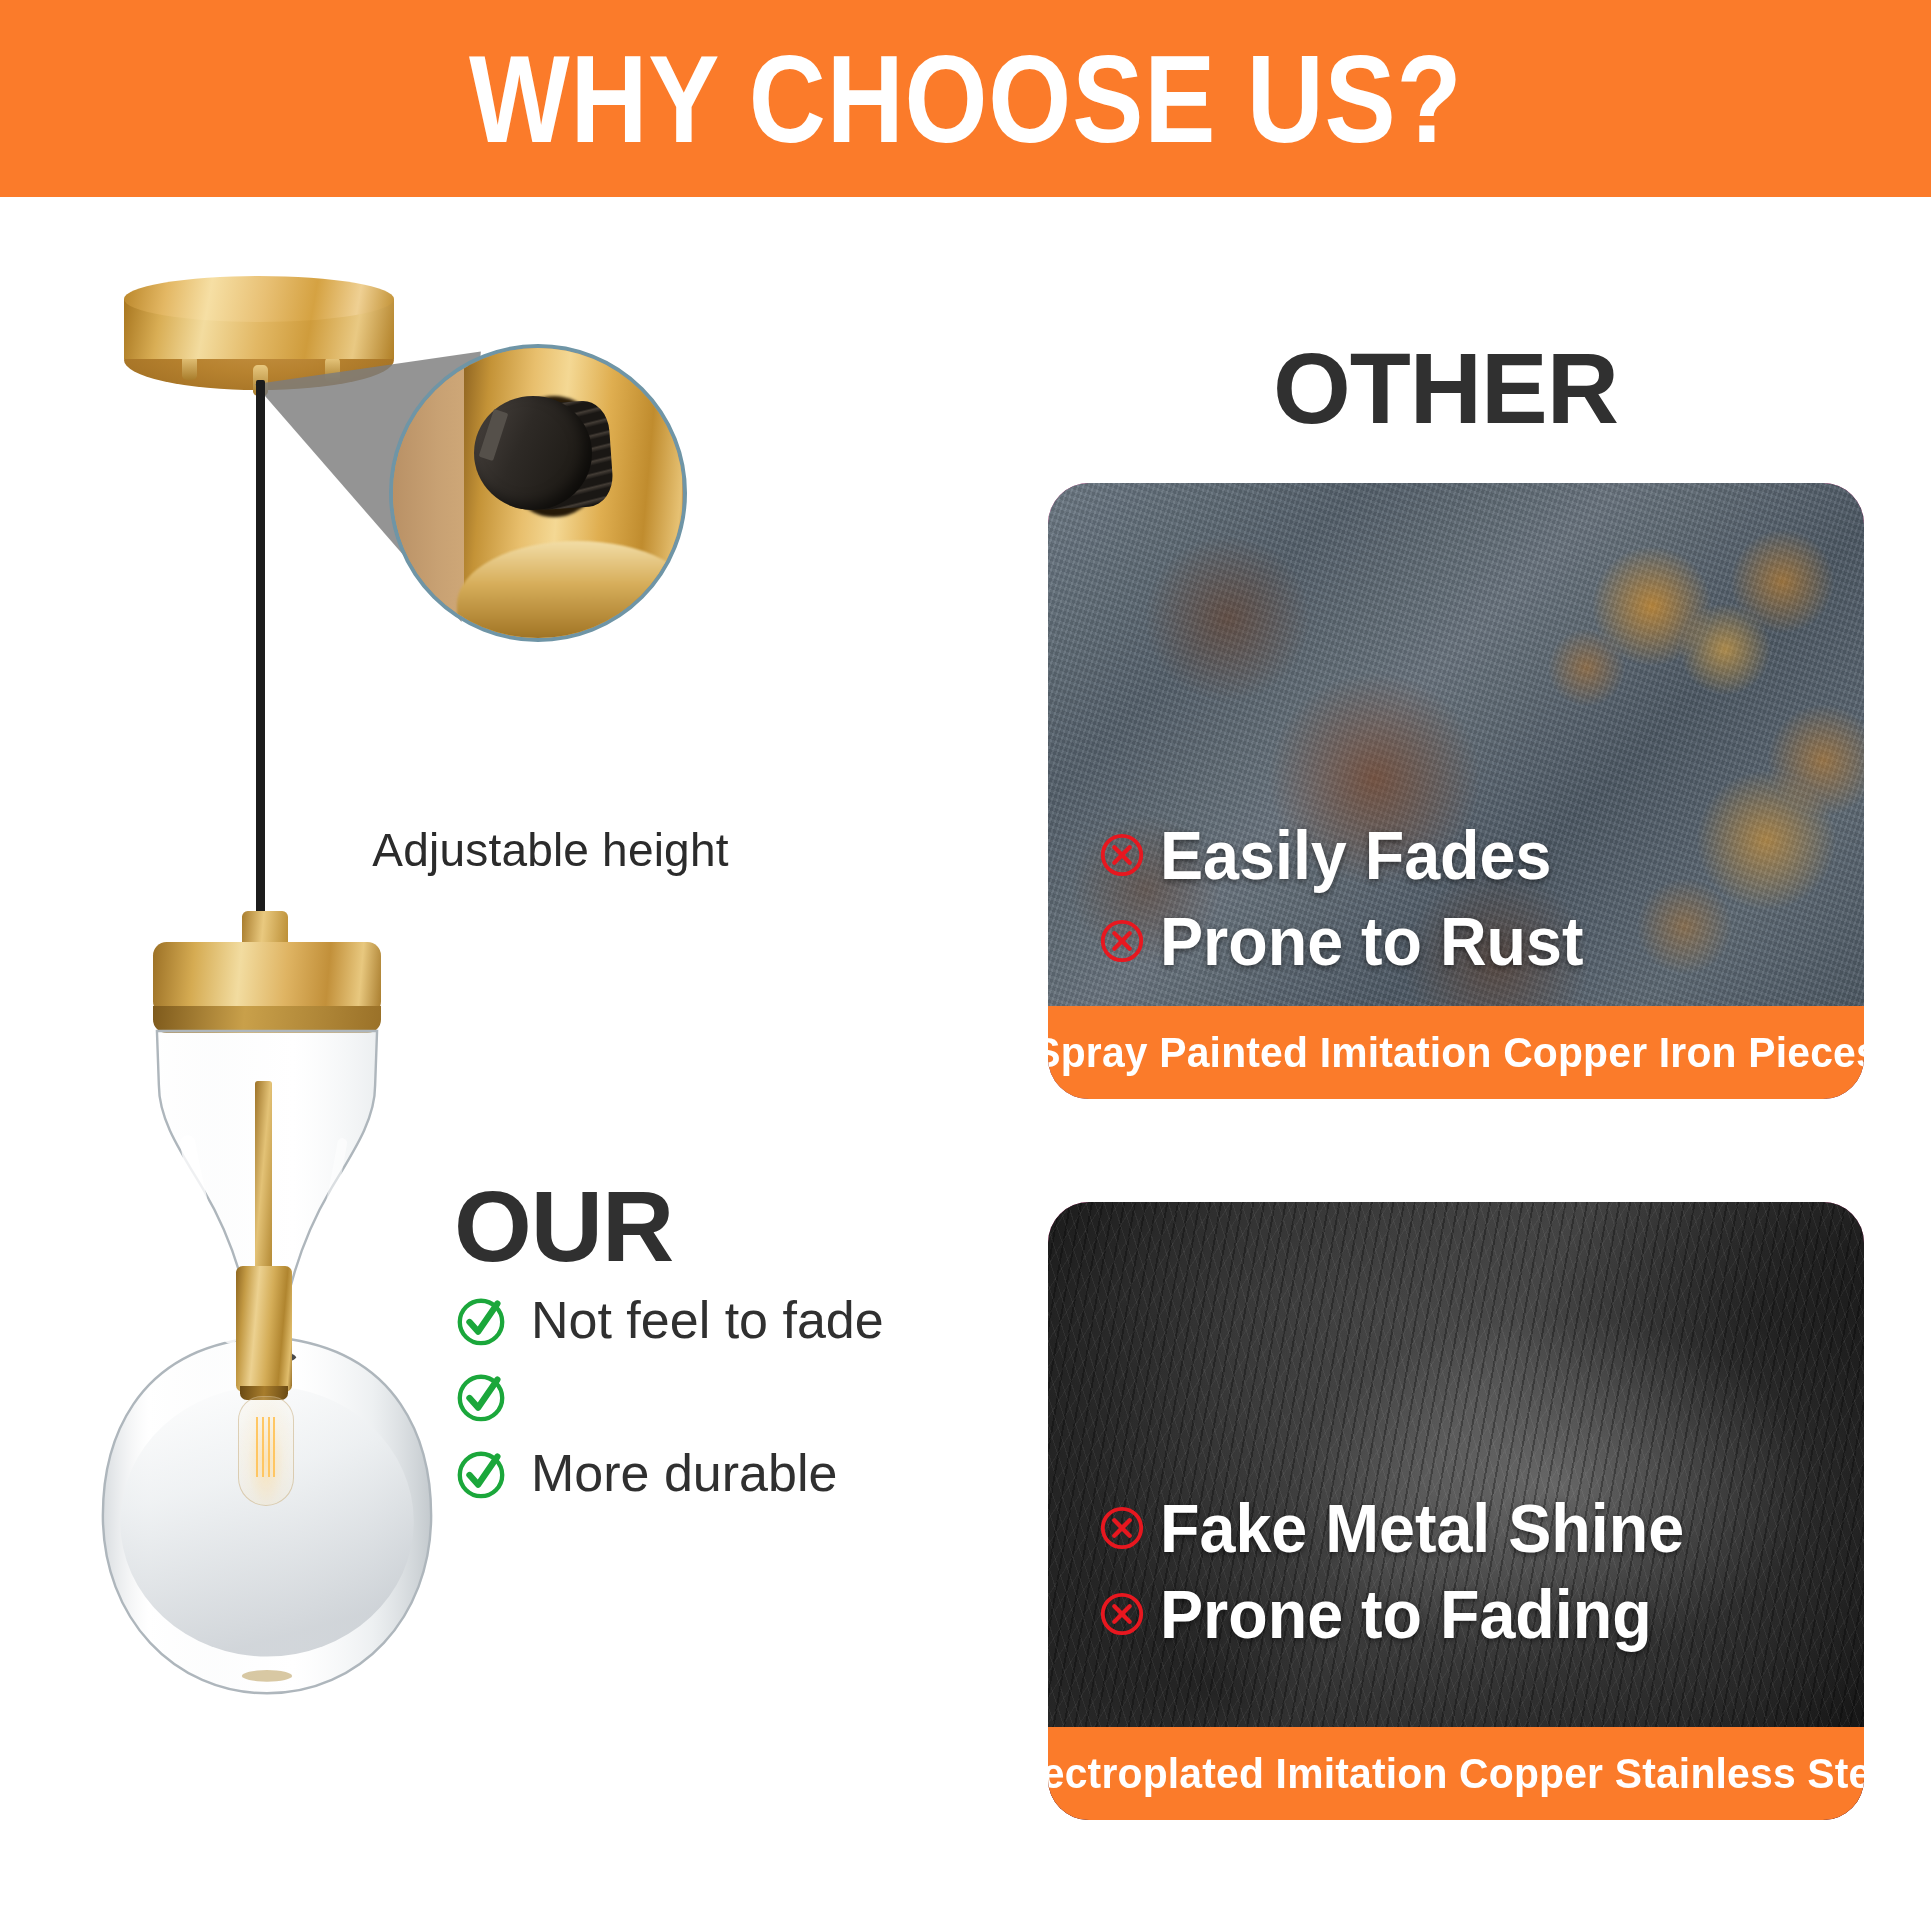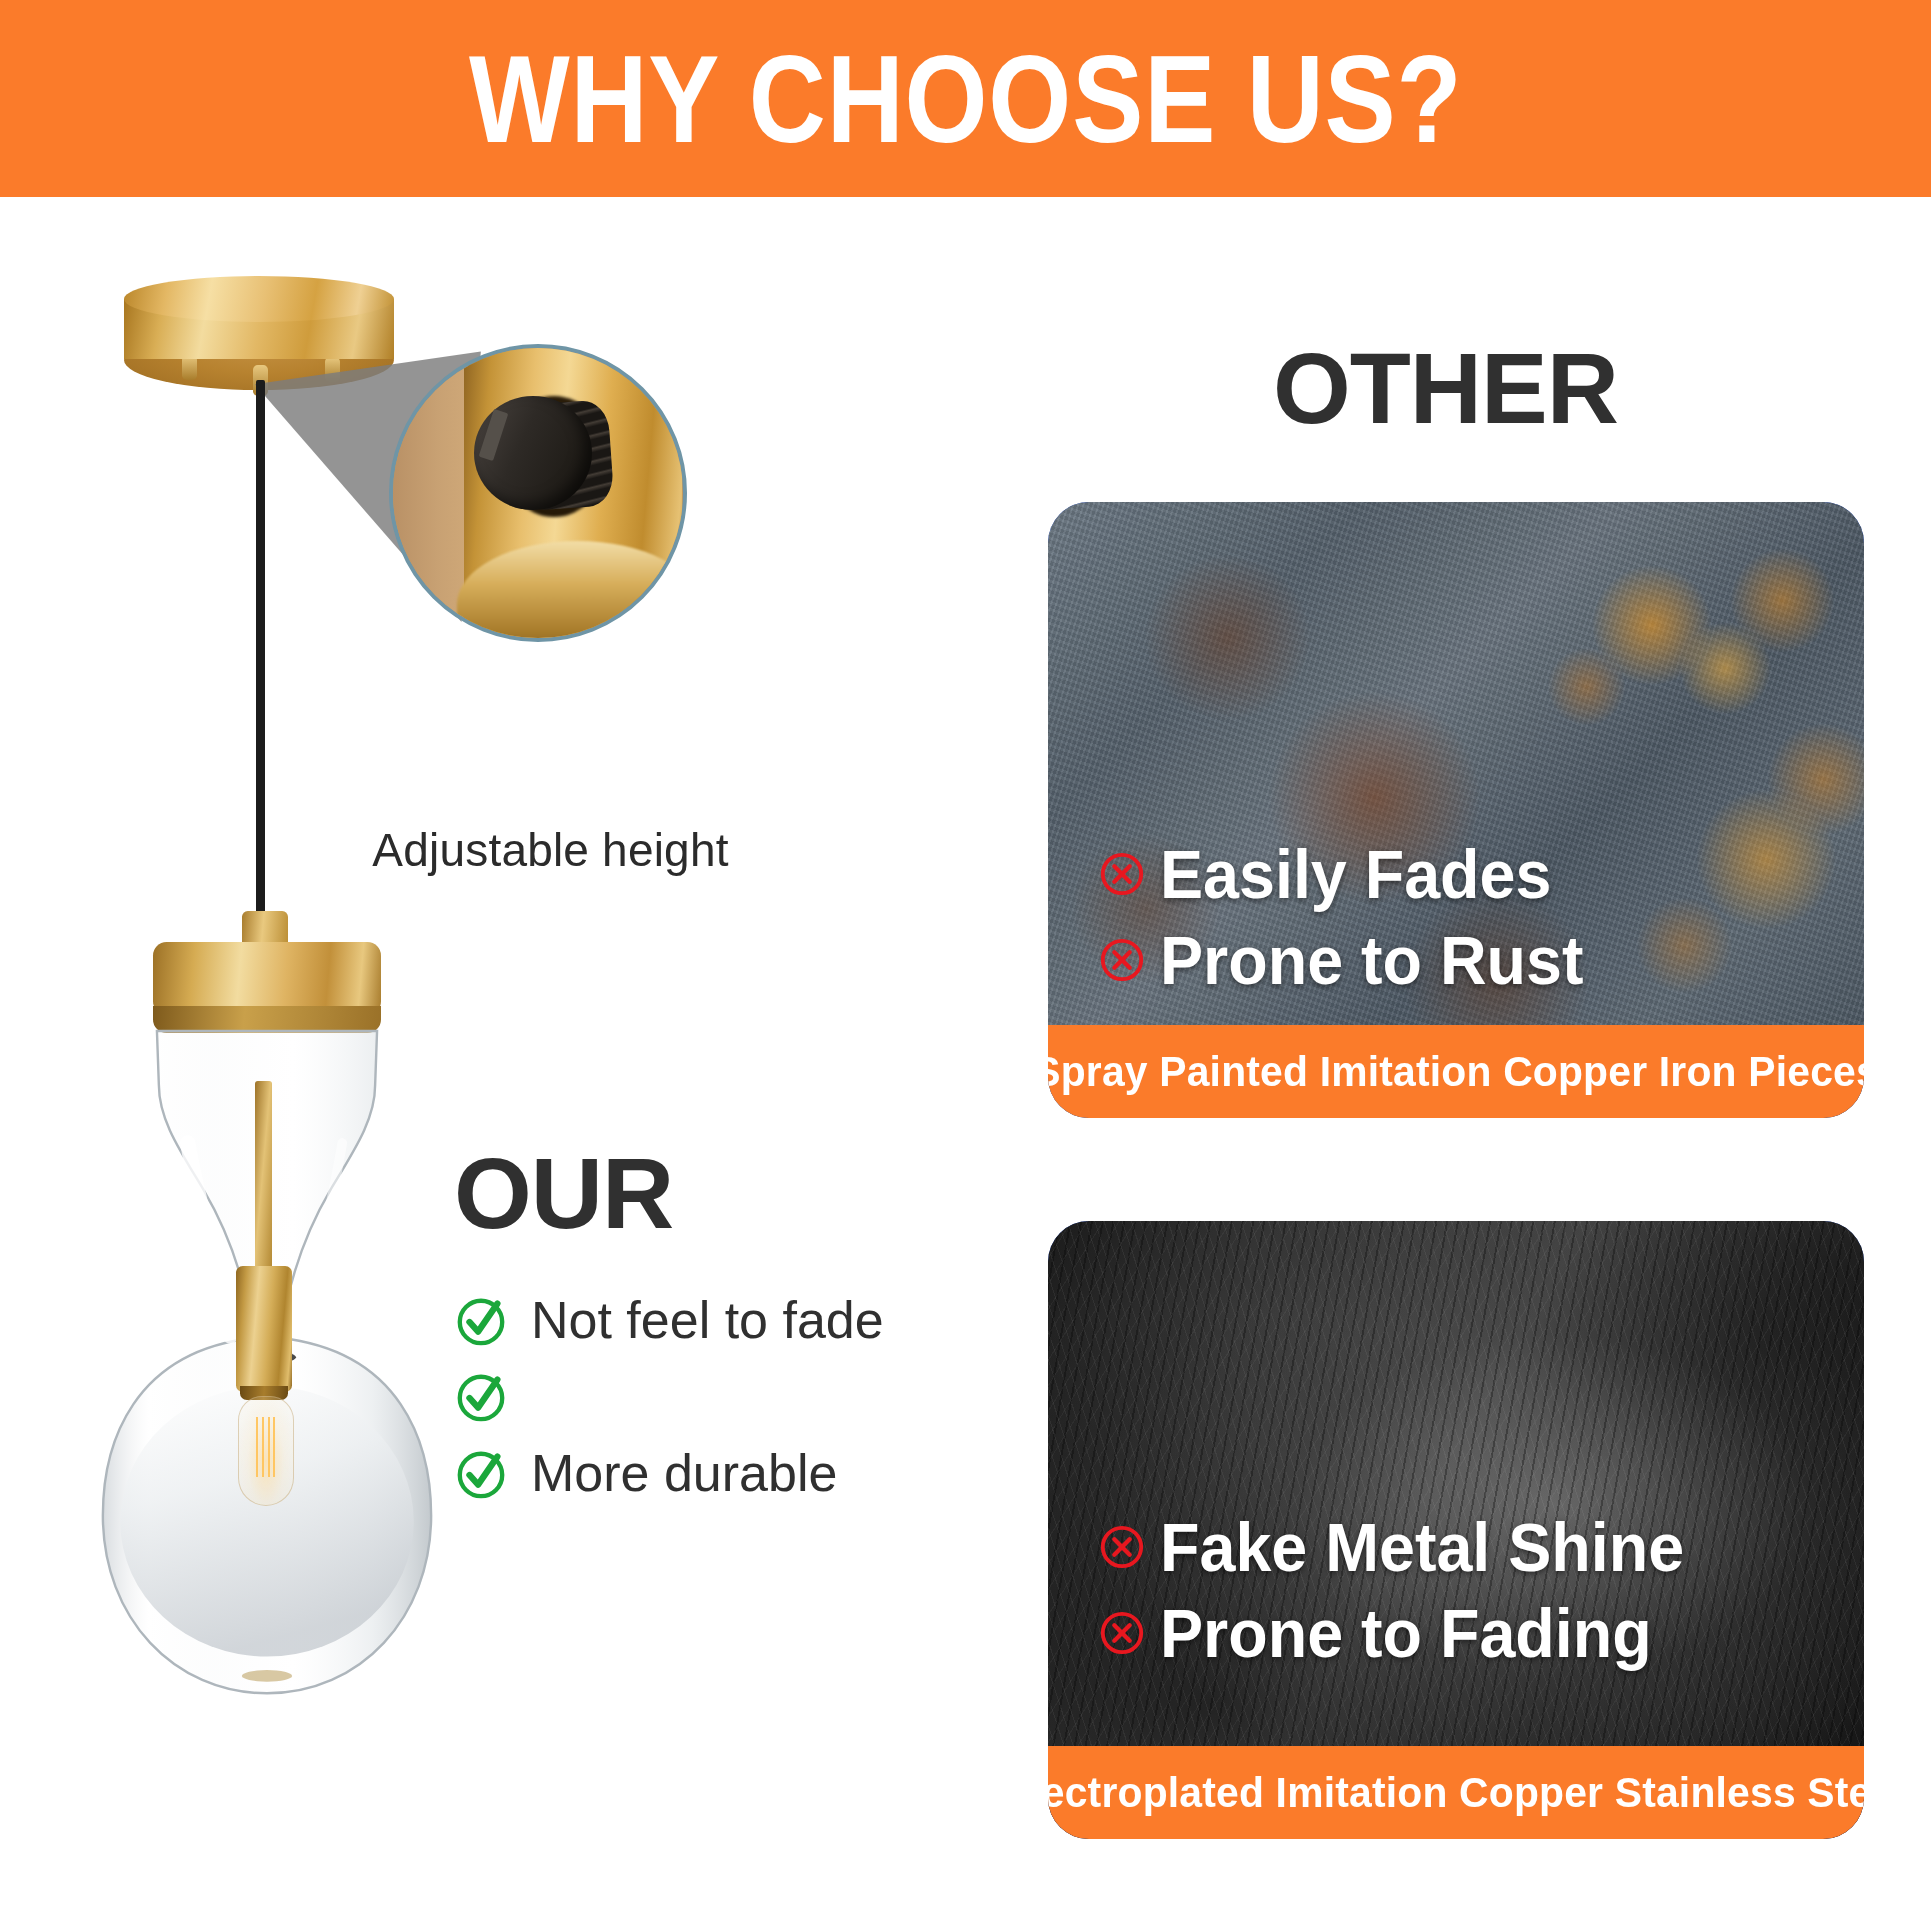--- a/index.html
+++ b/index.html
@@ -246,30 +246,29 @@
   
   .section-heading {
     position: absolute;
     color: #303030;
     font-size: 100px;
     font-weight: 700;
     letter-spacing: -1px;
     line-height: 1;
   }
   .heading-other { left: 1273px; top: 338px; }
-  .heading-our  { left: 454px; top: 1143px; }
+  .heading-our  { left: 454px; top: 1176px; }
 
   .compare-card {
     position: absolute;
     left: 1048px;
     width: 816px;
     border-radius: 41px;
     overflow: hidden;
-    background: #1d4ed8;
-    margin-top: 19px;
+    background: #ec4899;
   }
   .card-one { top: 483px; height: 616px; }
   .card-two { top: 1202px; height: 618px; }
 
   .card-photo {
     position: absolute;
     left: 0; top: 0;
     width: 100%;
     bottom: 0;
   }

